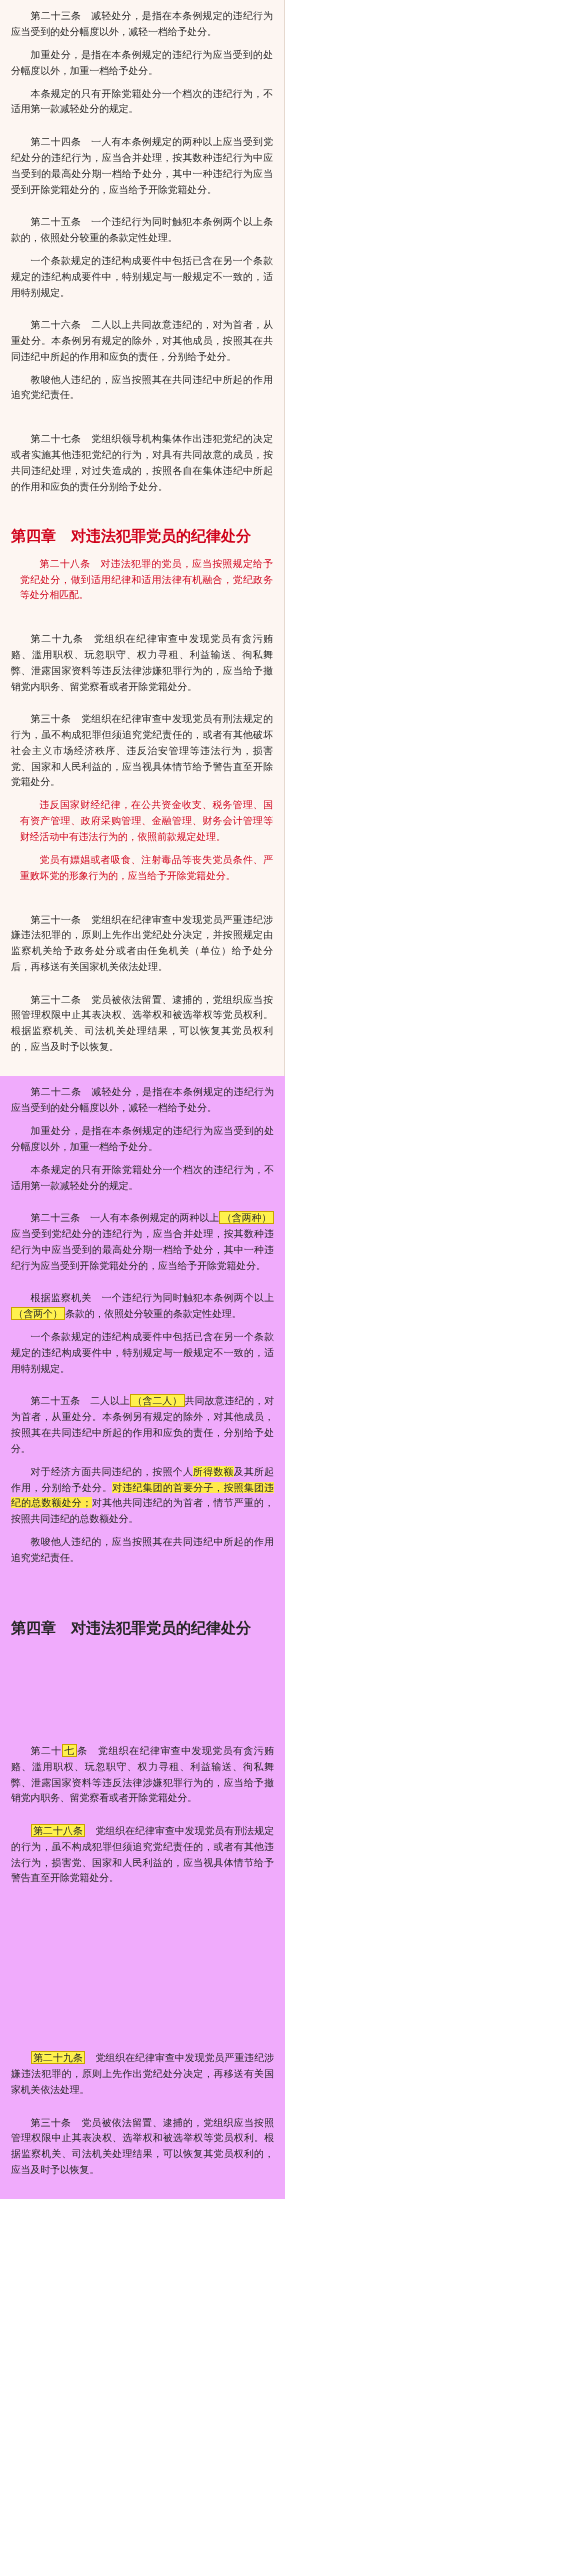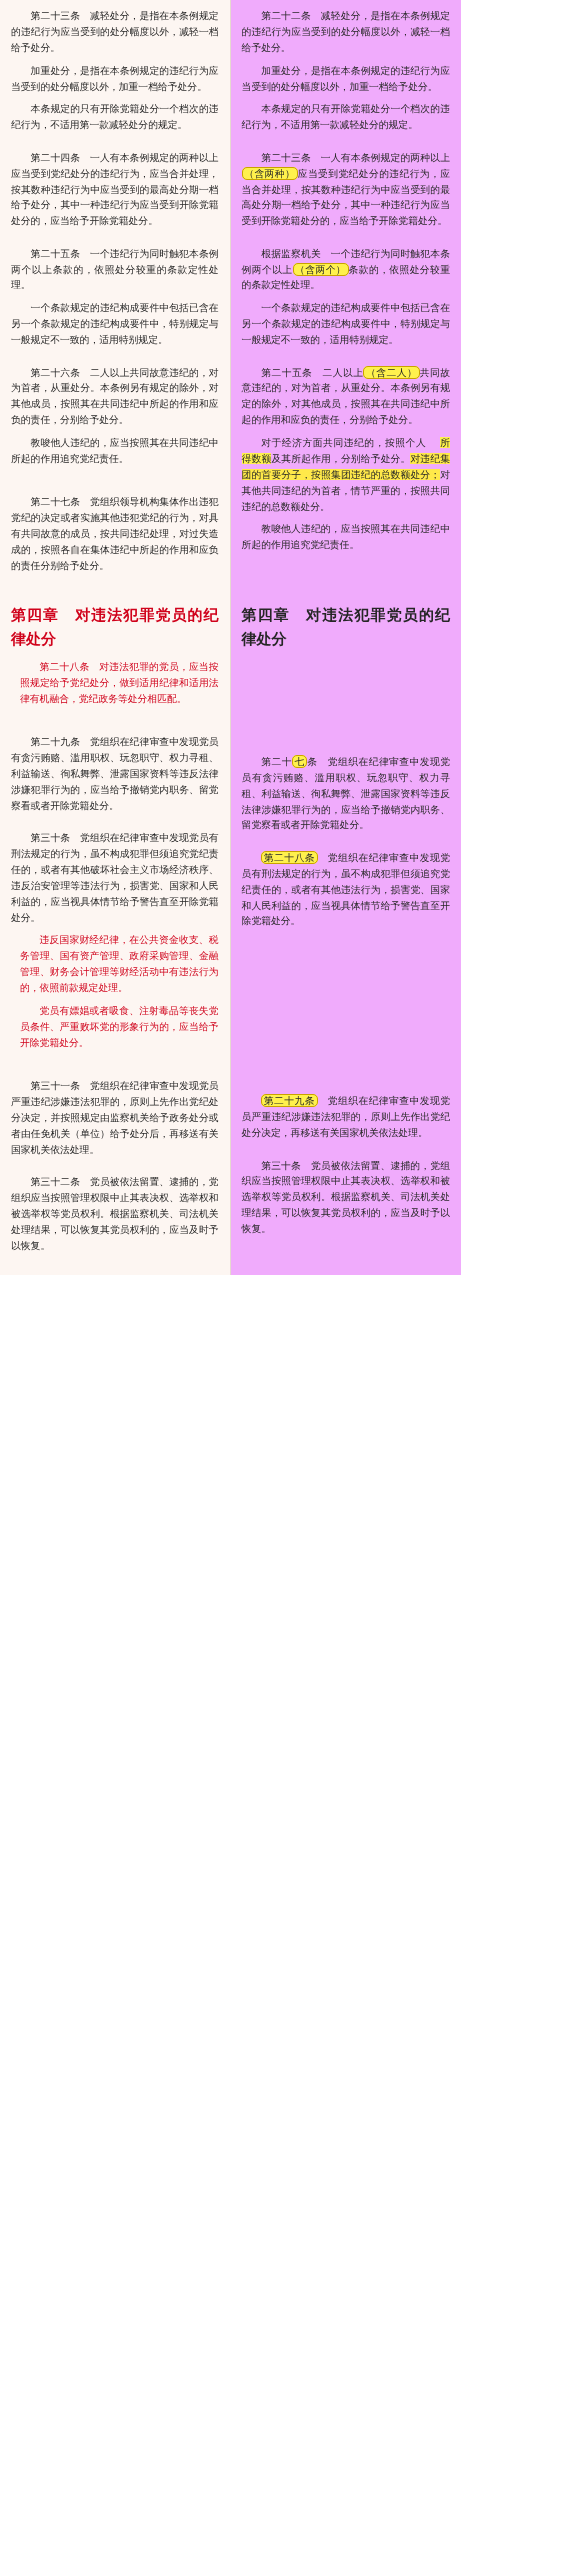--- a/index.html
+++ b/index.html
@@ -4,23 +4,23 @@
 <style>
   * { box-sizing: border-box; }
   html, body { margin: 0; padding: 0; }
   body {
     width: 569px;
     font-family: "Liberation Serif", "DejaVu Serif", serif;
     background: #ffffff;
     color: #1a1a1a;
   }
   .doc {
-    width: 461px;
+    width: 496px;
     display: flex;
-    flex-direction: row;
+    flex-direction: column;
     align-items: stretch;
   }
   .col {
     width: 285px;
     padding: 8px 11px 14.2px 11px;
   }
   .col-left {
     background: #fdf6f2;
     border-right: 0.8px solid #e6d9cf;
   }
@@ -42,27 +42,27 @@
   .spacer-xxl { height: 95px; }
   .red { color: #d0021b; margin-left: 9px; }
   .chapter {
     font-size: 15px;
     font-weight: bold;
     line-height: 1.6;
     text-indent: 0;
     margin: 12.7px 0 8px 0;
   }
   .chapter.red { color: #d0021b; }
-  .hl-y { background: #fff14d; margin-left: 14px; }
+  .hl-y { background: #fff14d; }
   .hl-y2 { background: #ffe94a; }
   .box-mark {
     background: #fff14d;
     border: 0.8px solid #c8a200;
     padding: 0 1.6px;
-    border-radius: 5px;
+    border-radius: 0;
   }
 </style>
 </head>
 <body>
 
 <div class="doc">
 
   <div class="col col-left">
 
     <p class="para">第二十三条　减轻处分，是指在本条例规定的违纪行为应当受到的处分幅度以外，减轻一档给予处分。</p>

